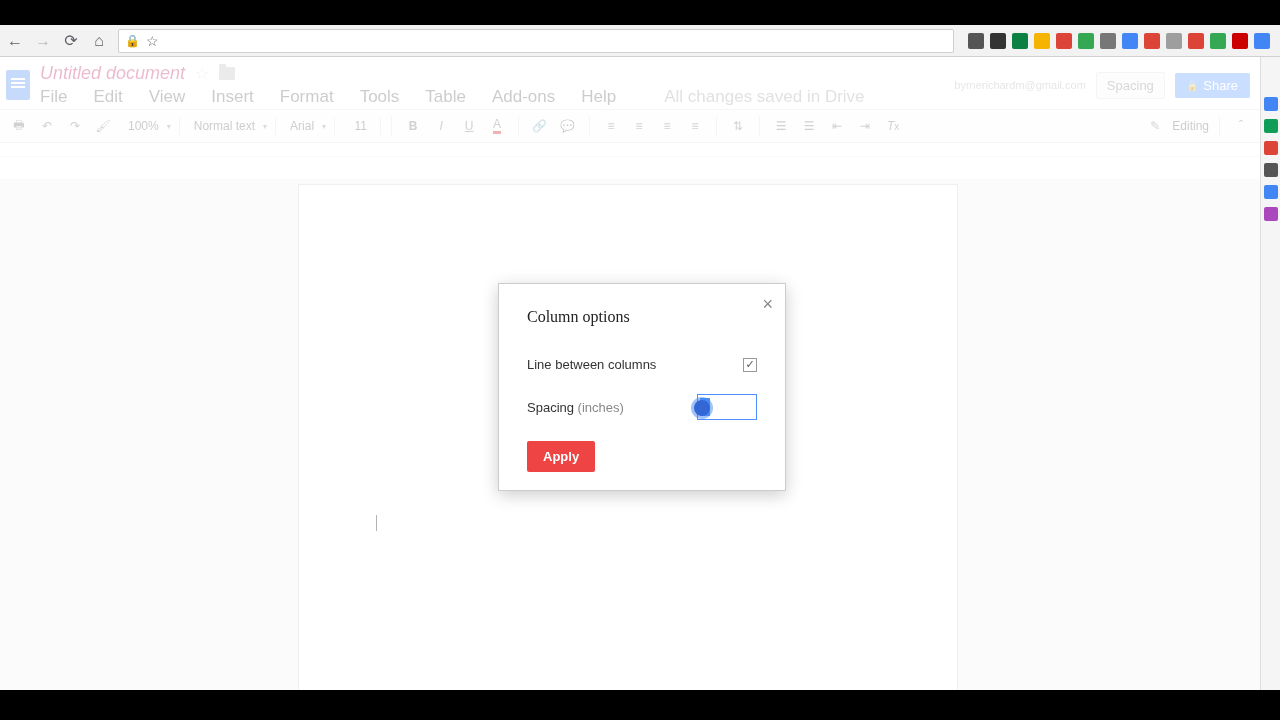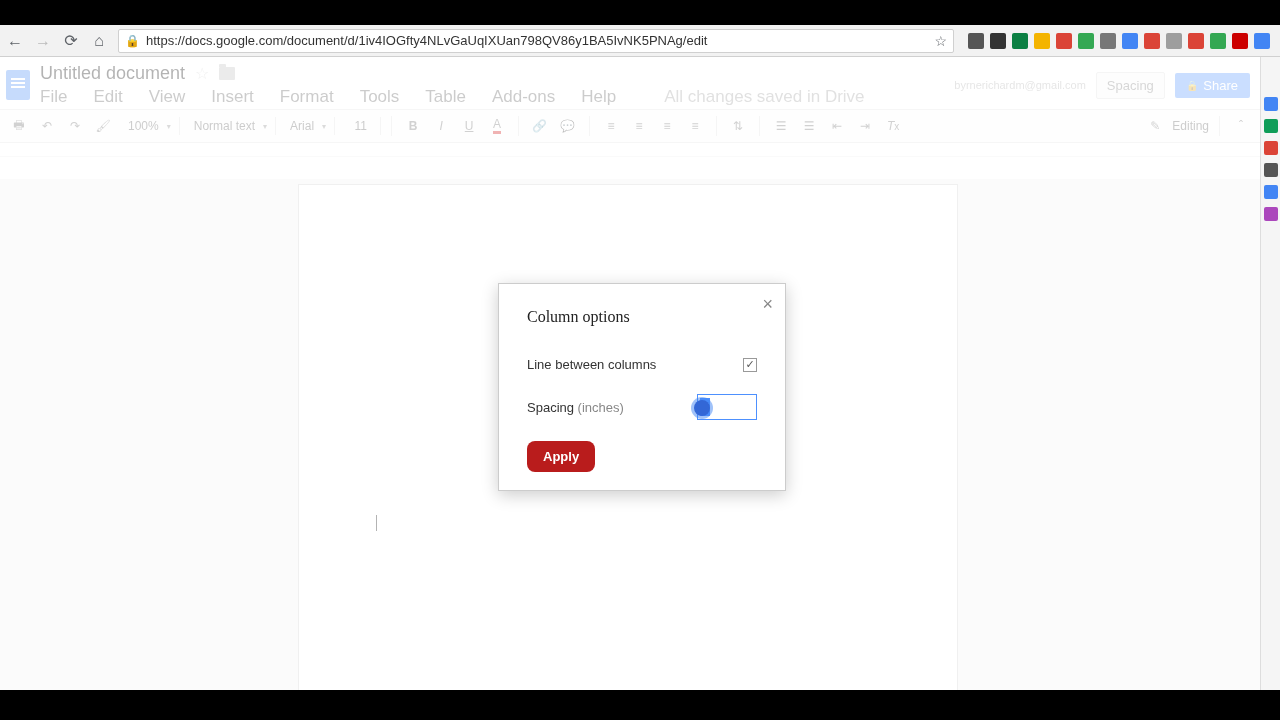--- a/index.html
+++ b/index.html
@@ -17,21 +17,21 @@
   .ext-icons { display: flex; gap: 6px; padding: 0 4px; }
   .ext-ic { width: 16px; height: 16px; border-radius: 2px; }
   
   
   .app-shell { position: absolute; top: 32px; left: 0; right: 20px; bottom: 0; background: #fff; }
   .dim-overlay { position: absolute; inset: 0; background: rgba(255,255,255,0.7); pointer-events: none; }
   
   .docbar { display: flex; align-items: center; padding: 6px 10px 2px 6px; gap: 10px; }
   .docs-logo { width: 24px; height: 30px; background: #4285f4; border-radius: 2px; position: relative; }
   .docs-logo::after { content:''; position:absolute; left:5px; right:5px; top:8px; height:2px; background:#fff; box-shadow: 0 4px 0 #fff, 0 8px 0 #fff; }
-  .doc-title { font-size: 18px; color: #000000; }
+  .doc-title { font-size: 18px; color: #be185d; font-style: italic; }
   .title-star { color: #ccc; font-size: 16px; }
   .folder-ic { width: 16px; height: 13px; background: #bbb; border-radius: 1px; position: relative; }
   .folder-ic::before { content:''; position:absolute; top:-3px; left:0; width:7px; height:3px; background:#bbb; border-radius:1px 1px 0 0; }
   .docbar-right { margin-left: auto; display:flex; align-items:center; gap:10px; }
   .user-email { font-size: 11px; color: #aaa; }
   .comments-btn { font-size: 13px; color: #777; padding: 5px 10px; border: 1px solid #ddd; border-radius: 2px; background:#f8f8f8; }
   .share-btn { font-size: 13px; color: #fff; background: #4d90fe; padding: 5px 12px; border-radius: 2px; display:flex; align-items:center; gap:4px; }
   .lock-mini { font-size: 10px; }
   
   .menubar { display: flex; gap: 26px; padding: 2px 42px 6px; font-size: 17px; color: #555; }
@@ -65,38 +65,37 @@
   .unit { color:#888; }
   .num-sel { width: 56px; height: 26px; border:1px solid #ccc; border-radius:1px; display:flex; align-items:center; position:relative; background:#fff; }
   .num-sel-val { flex:1; text-align:center; font-size:13px; }
   .num-step { width: 14px; border-left:1px solid #ccc; display:flex; flex-direction:column; height:100%; }
   .num-step div { flex:1; display:flex; align-items:center; justify-content:center; font-size:6px; color:#666; cursor:pointer; }
   .num-step div:first-child { border-bottom:1px solid #ccc; }
   .spacing-input { width: 60px; height: 26px; border:1px solid #4d90fe; outline:none; padding: 0 4px; font-size:13px; text-align:left; }
   .spacing-input::selection { background:#4d90fe; color:#fff; }
   .spacing-wrap { position:relative; }
   .checkbox { width: 14px; height: 14px; border:1px solid #999; display:flex; align-items:center; justify-content:center; font-size:11px; color:#555; cursor:pointer; }
-  .apply-btn { background:#b91c1c; color:#fff; border:none; font-size:13px; padding: 8px 16px; border-radius:8px; font-weight:bold; cursor:pointer; }
+  .apply-btn { background:#ef4444; color:#fff; border:none; font-size:13px; padding: 8px 16px; border-radius:2px; font-weight:bold; cursor:pointer; }
   
   
   .click-ring { position:absolute; left:-3px; top:6px; width:16px; height:16px; border-radius:50%; background:#3367d6; box-shadow: 0 0 0 3px rgba(66,133,244,0.5); z-index:5; pointer-events:none; }
 </style>
 </head>
 <body>
 
 <div class="viewport">
 
   <div class="browser-bar">
     <div class="nav-btn">←</div>
     <div class="nav-btn disabled">→</div>
     <div class="nav-btn">⟳</div>
     <div class="nav-btn">⌂</div>
     <div class="url-bar">
       <span class="https-lock">🔒</span>
-      <span class="url-text">https://docs.google.com/document/d/1iv4IOGfty4NLvGaUqIXUan798QV86y1BA5IvNK5PNAg/edit</span>
       <span class="star">☆</span>
     </div>
     <div class="ext-icons" id="ext-icons">
         <div class="ext-ic" style="background: rgb(85, 85, 85);"></div>
         <div class="ext-ic" style="background: rgb(51, 51, 51);"></div>
         <div class="ext-ic" style="background: rgb(11, 128, 67);"></div>
         <div class="ext-ic" style="background: rgb(244, 180, 0);"></div>
         <div class="ext-ic" style="background: rgb(219, 68, 55);"></div>
         <div class="ext-ic" style="background: rgb(52, 168, 83);"></div>
         <div class="ext-ic" style="background: rgb(119, 119, 119);"></div>

